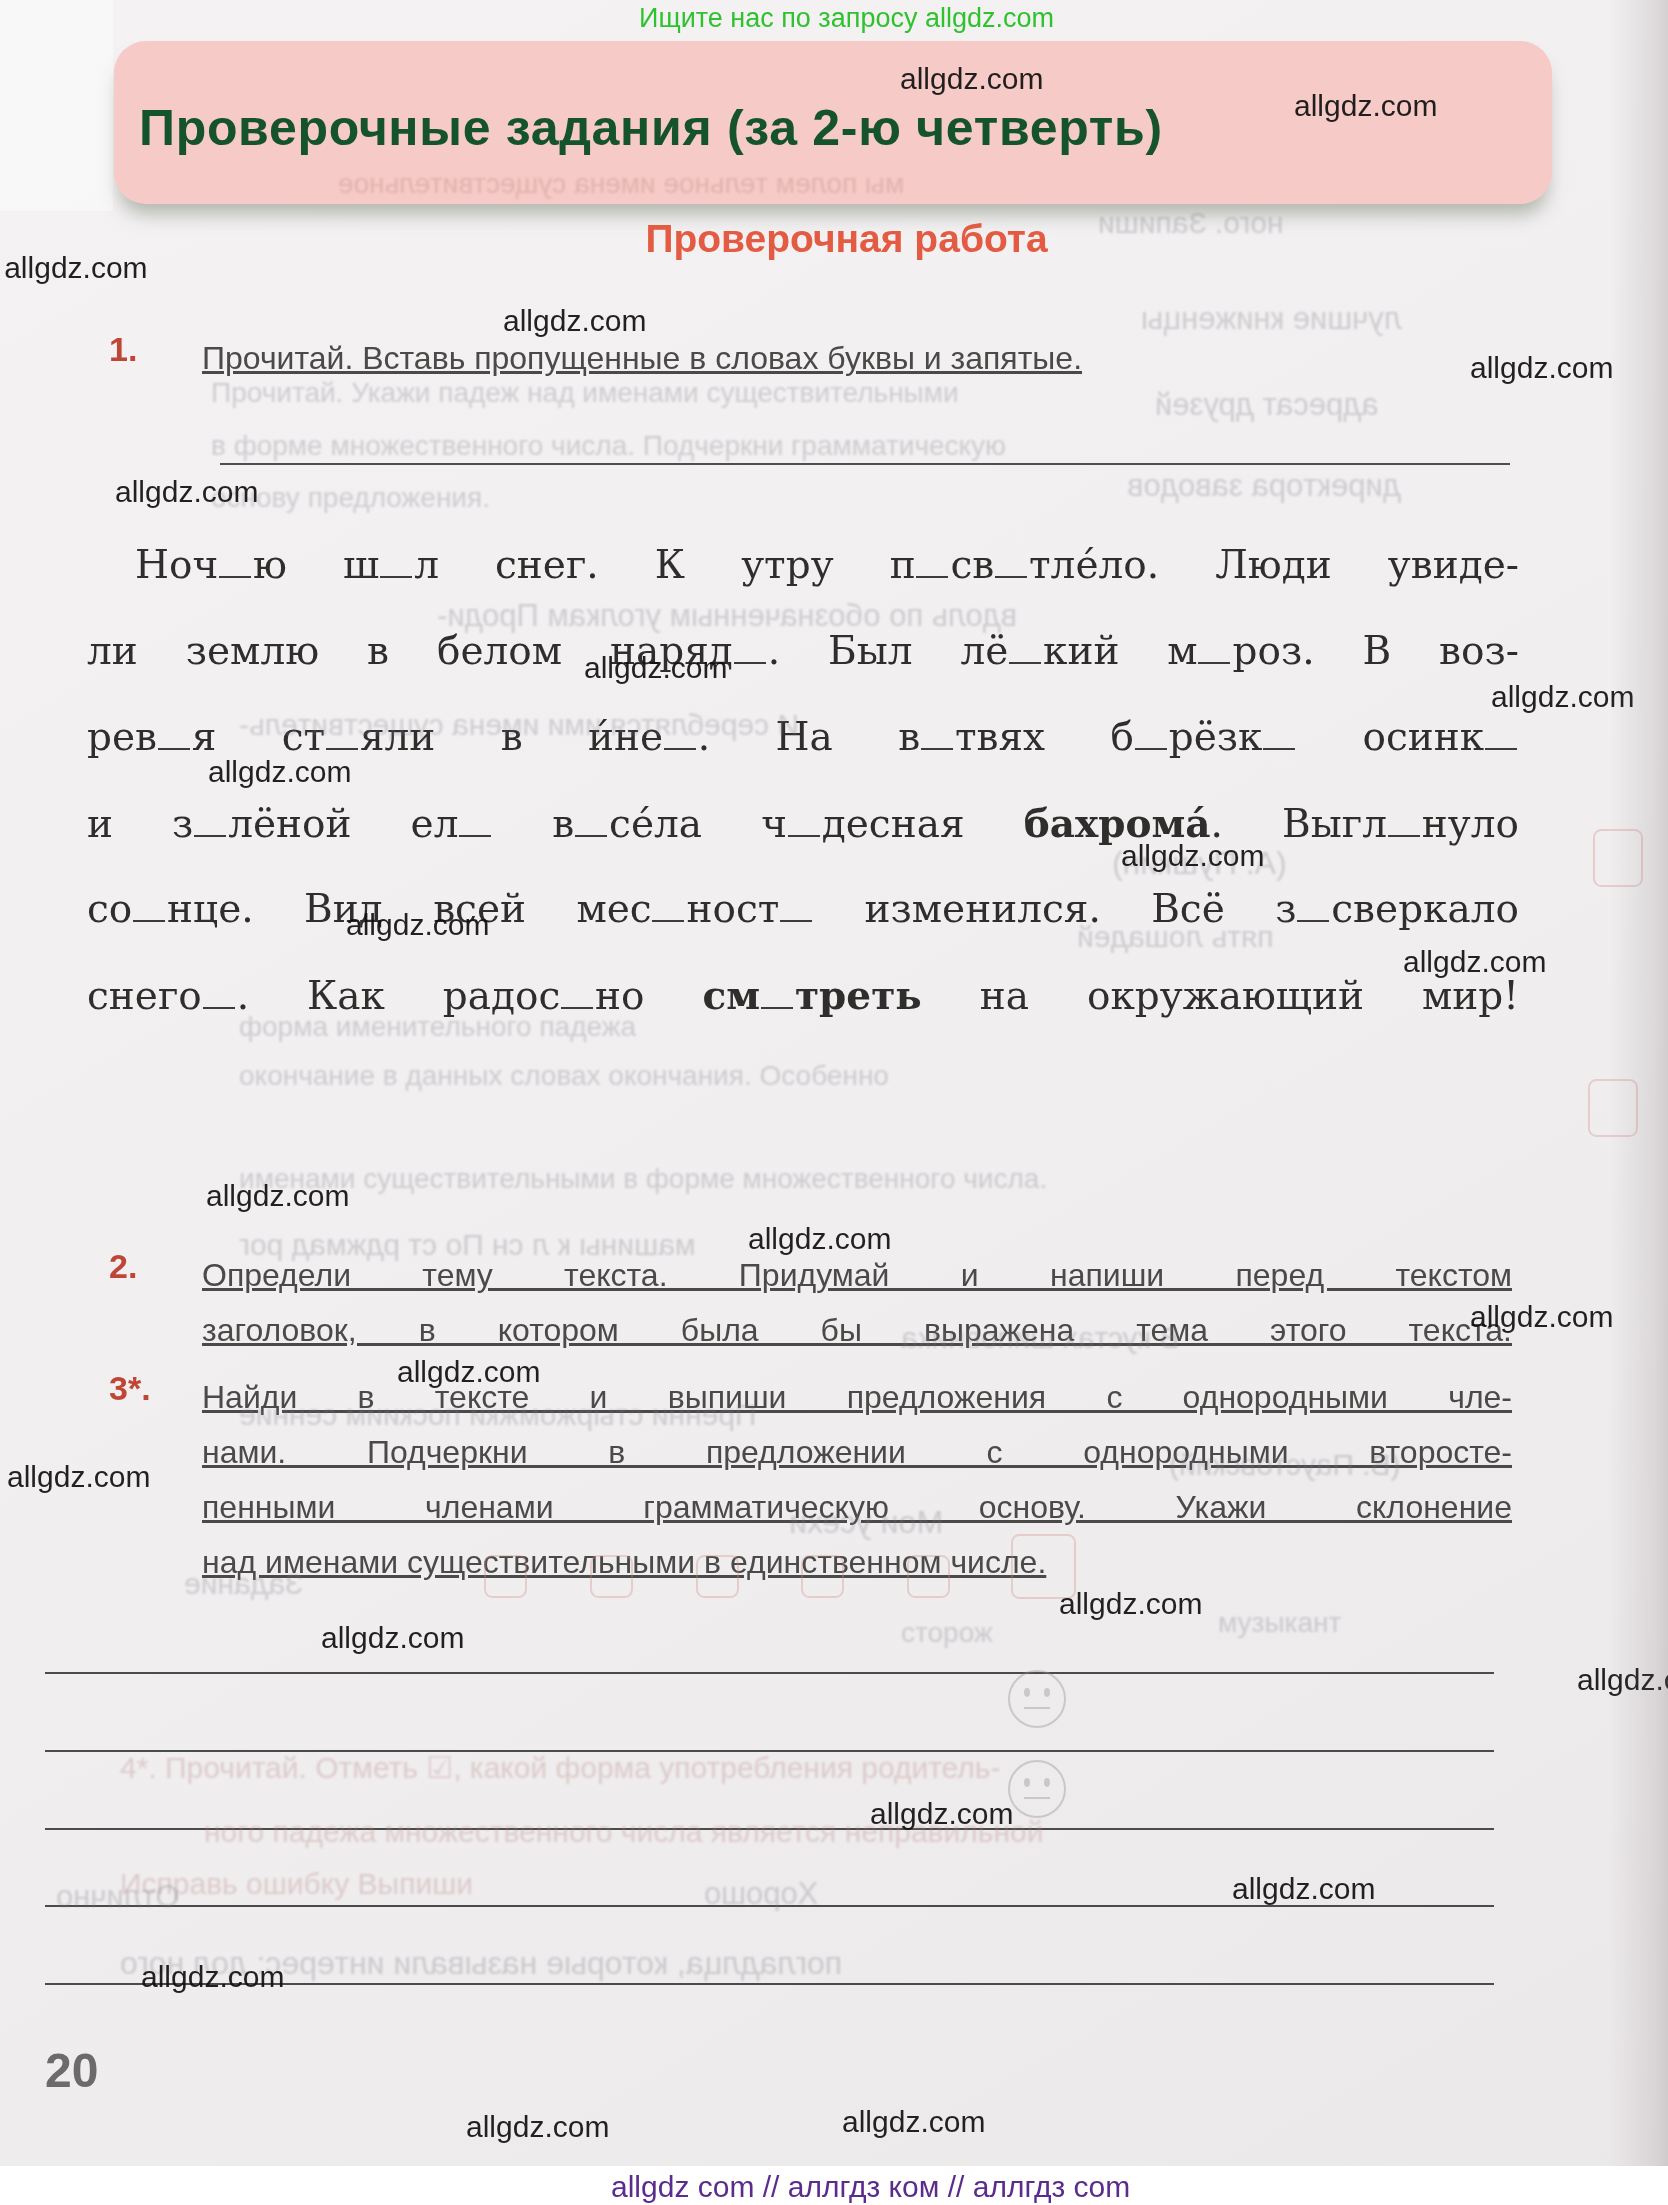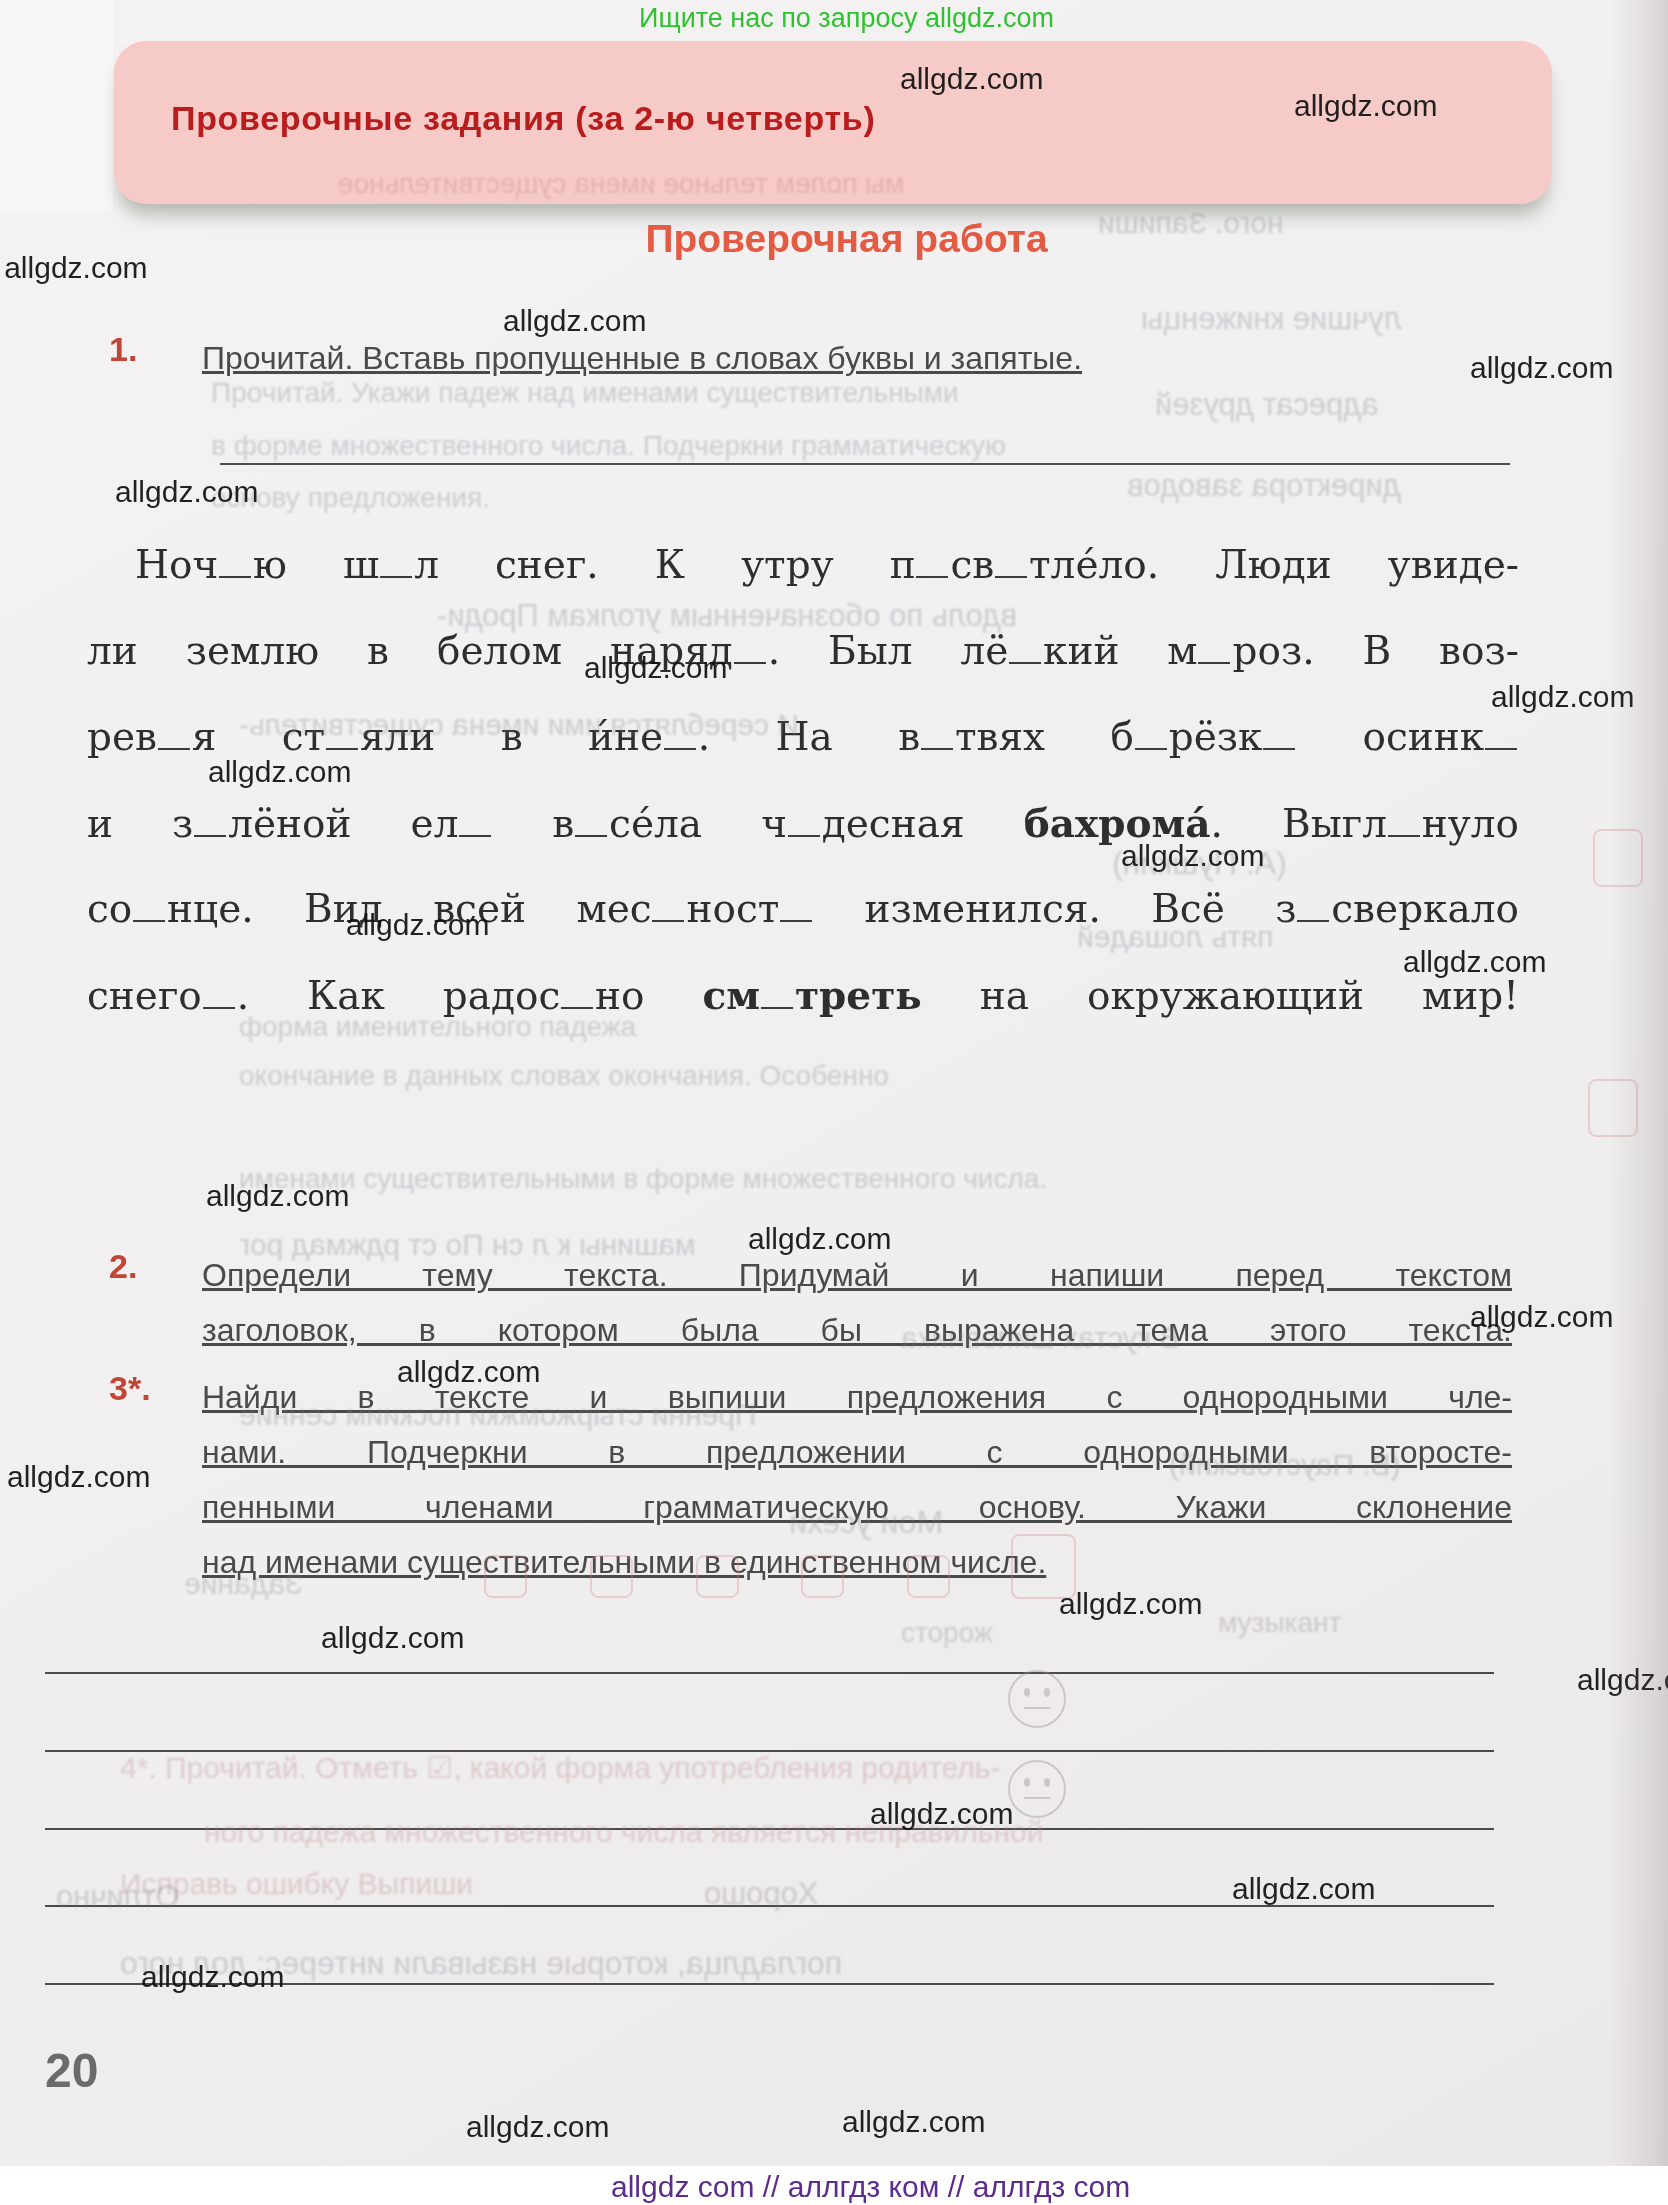--- a/index.html
+++ b/index.html
@@ -6,22 +6,22 @@
   .page{position:relative;width:1669px;height:2205px;overflow:hidden;
         background:linear-gradient(150deg,#f4f2f3 0%,#f0eeef 55%,#ebe8e9 100%);
         font-family:"Liberation Sans",sans-serif;padding-left:24px;}
   .corner-light{position:absolute;left:0;top:0;width:113px;height:211px;background:rgba(255,255,255,.45);}
   .edge-right{position:absolute;top:0;right:0;width:84px;height:2166px;
         background:linear-gradient(to right,rgba(120,108,112,0),rgba(120,108,112,.16) 55%,rgba(95,85,90,.34));}
   .green-note{position:absolute;top:2.8px;left:50%;transform:translateX(-50%);
         font-size:27px;color:#2fc22f;white-space:nowrap;}
   .banner{position:absolute;left:114px;top:41px;width:1438px;height:163px;background:#f6cac6;
         border-radius:32px;box-shadow:0 15.5px 18.3px -5.6px rgba(115,125,108,.5);}
-  .banner-title{position:absolute;left:57px;top:58px;font-size:34px;font-weight:bold;
-        color:#b91c1c;letter-spacing:0.7px;white-space:nowrap;}
+  .banner-title{position:absolute;left:25px;top:58px;font-size:50px;font-weight:bold;
+        color:#14532d;letter-spacing:0.7px;white-space:nowrap;}
   .section-title{position:absolute;top:217px;left:50%;transform:translateX(-50%);margin:0;
         font-size:39px;font-weight:bold;color:#e45b43;white-space:nowrap;}
   .task{position:absolute;left:109px;width:1403px;}
   .task-1{top:331px}.task-2{top:1248px}.task-3{top:1370px}
   .tnum{position:absolute;left:0;top:-1.4px;font-weight:bold;color:#bf4636;font-size:34px;}
   .tbody{margin-left:93px;font-size:32px;color:#4a4a49;line-height:55px;}
   .tline{min-height:55px;text-decoration:underline;}
   .j{text-align:justify;text-align-last:justify;}
   .title-line{position:absolute;left:220px;top:463px;width:1290px;border-top:2.1px solid #4e4e4e;}
   .exercise{position:absolute;left:87px;top:522px;width:1432px;

